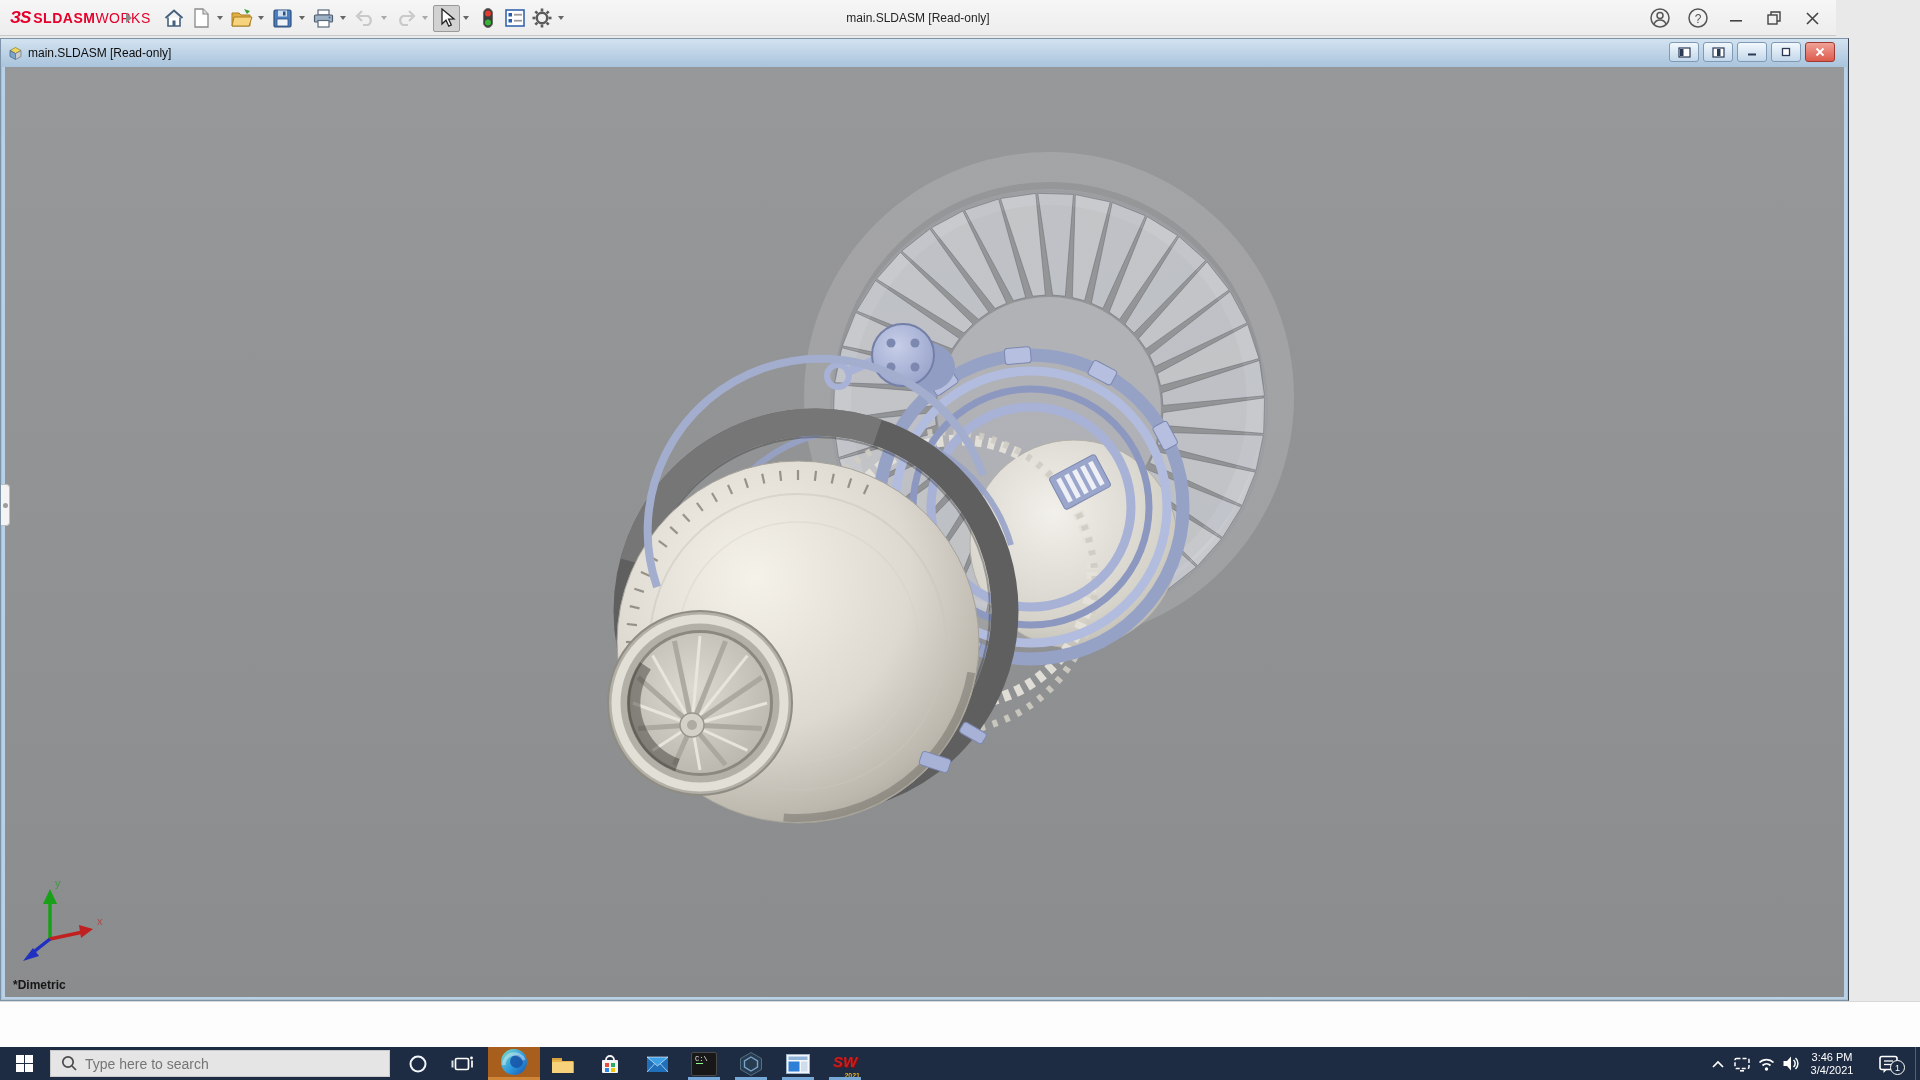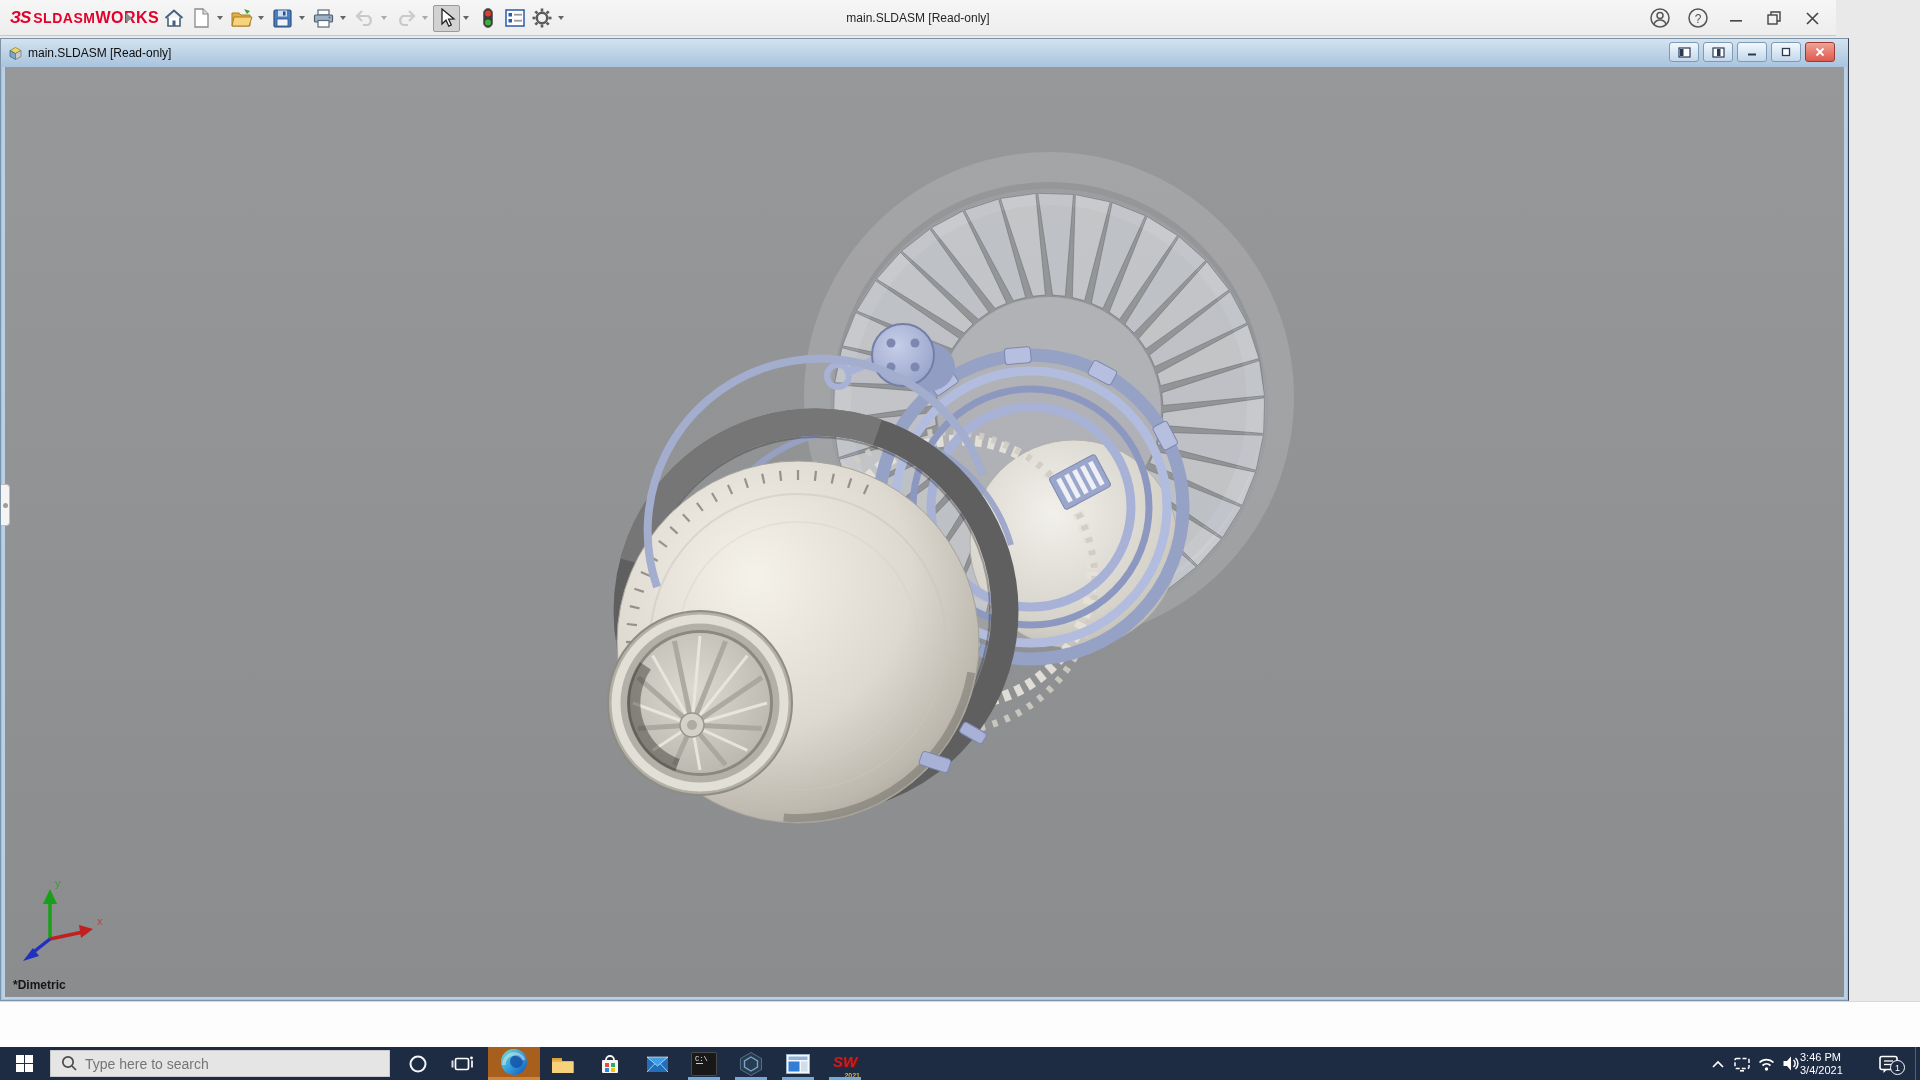--- a/index.html
+++ b/index.html
@@ -6,21 +6,21 @@
   html,body { width:1920px; height:1080px; overflow:hidden; background:#000;
               font-family:"Liberation Sans", sans-serif; }
   .screen { position:relative; width:1920px; height:1080px; background:#e9e9e9; }
 
   
   .titlebar { position:absolute; left:0; top:0; width:1836px; height:36px;
               background:linear-gradient(#f6f6f6,#ededed); border-bottom:1px solid #c9c9c9; z-index:50; }
   .logo { position:absolute; left:10px; top:0; height:36px; display:flex; align-items:center; color:#e4002b; }
   .logo .mark { font-style:italic; font-weight:bold; font-size:17px; letter-spacing:-1px; margin-right:3px; }
   .logo .bold { font-weight:bold; font-size:14px; letter-spacing:.5px; }
-  .logo .light { font-weight:bold; font-size:16px; letter-spacing:.5px; }
+  .logo .light { font-weight:normal; font-size:14px; letter-spacing:.5px; }
   .logo-expander { position:absolute; left:126px; top:13px; width:0; height:0;
       border-left:6px solid #8a8a8a; border-top:5px solid transparent; border-bottom:5px solid transparent; }
   .tools { position:absolute; left:160px; top:4px; height:28px; display:flex; align-items:center; }
   .tb-btn { width:27px; height:27px; display:flex; align-items:center; justify-content:center; border-radius:2px; }
   .tb-btn.pressed { background:#d2d2d2; border:1px solid #9a9a9a; }
   .tb-btn.disabled { opacity:.45; }
   .caret { width:11px; height:27px; display:flex; align-items:center; justify-content:center; margin-right:3px; }
   .caret:after { content:""; width:0; height:0; border-top:4px solid #666;
                  border-left:3.5px solid transparent; border-right:3.5px solid transparent; }
   .caret.disabled:after { border-top-color:#aaa; }
@@ -58,21 +58,21 @@
   .tb-item { position:absolute; top:0; height:33px; display:flex; align-items:center; justify-content:center; }
   .search-box { position:absolute; left:50px; top:3px; width:340px; height:27px; background:#e5e5e5;
       border:1px solid #c9c9c9; display:flex; align-items:center; }
   .search-box input { border:none; outline:none; background:transparent; font-size:14px; color:#4a4a4a;
       font-family:"Liberation Sans",sans-serif; width:280px; }
   .underline { position:absolute; top:30px; height:3px; background:#76a9d8; }
   .underline.orange { background:#d08638; }
   .edge-tile { position:absolute; left:488px; top:0; width:52px; height:30px; background:#a85f1e;
       display:flex; align-items:center; justify-content:center; }
   .tray-clock { position:absolute; left:1800px; top:0; width:64px; height:33px; color:#fff; font-size:11px;
-      display:flex; flex-direction:column; align-items:flex-start; justify-content:center; line-height:13px; }
+      display:flex; flex-direction:column; align-items:center; justify-content:center; line-height:13px; }
   .show-desktop { position:absolute; left:1915px; top:0; width:5px; height:33px;
       border-left:1px solid rgba(255,255,255,.25); }
   .badge { position:absolute; left:1890px; top:1060px; width:15px; height:15px; border-radius:50%;
       background:#1d2b43; border:1.5px solid #fff; color:#fff; font-size:9px; display:flex;
       align-items:center; justify-content:center; z-index:70; }
   .term-txt { position:absolute; left:3px; top:2px; color:#eee; font-size:7px; font-family:"Liberation Mono",monospace; }
   .sw-ico { position:relative; width:30px; height:30px; text-align:center; }
   .sw-ico b { color:#cf1d1d; font-size:15px; font-style:italic; line-height:26px;
       text-shadow:1px 1px 0 #7d0f0f;margin-top:15px; }
   .sw-ico span { position:absolute; right:0; bottom:0; font-size:7px; font-weight:bold; color:#e8b020; }

